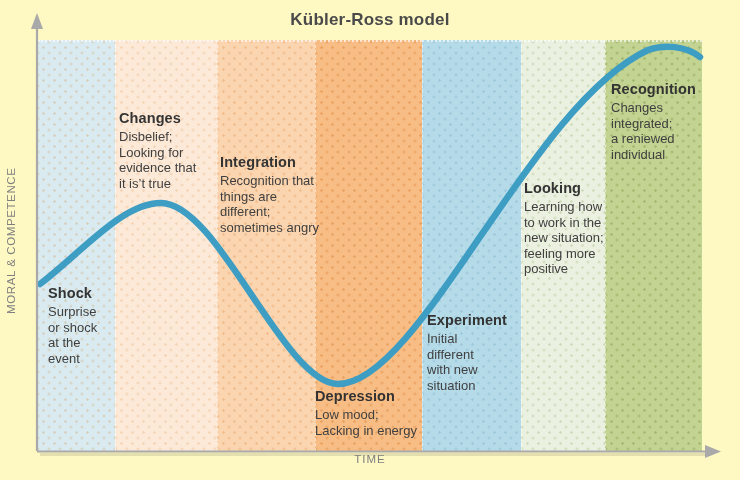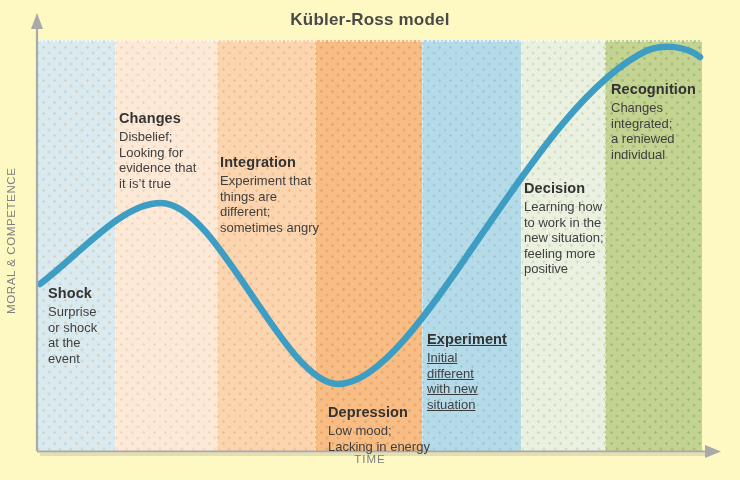--- a/index.html
+++ b/index.html
@@ -42,22 +42,22 @@
   .stage .h{
     font-size:14.5px;font-weight:bold;line-height:18px;color:#333333;
     margin:0 0 2px 0;letter-spacing:.1px;
   }
   .stage .b{
     font-size:13px;line-height:15.5px;white-space:pre-line;color:#3f3f3f;
   }
   .stage.s0{left:48px; top:284px;width:90px;}
   .stage.s1{left:119px;top:109px;width:100px;}
   .stage.s2{left:220px;top:153px;width:110px;}
-  .stage.s3{left:328px;top:387px;width:120px;margin-top:16px;}
-  .stage.s4{left:427px;top:330px;width:100px;text-decoration:underline;}
+  .stage.s3{left:315px;top:387px;width:120px;}
+  .stage.s4{left:427px;top:311px;width:100px;}
   .stage.s5{left:524px;top:179px;width:105px;}
   .stage.s6{left:611px;top:80px; width:100px;}
   
   .x-axis-label{
     position:absolute;left:38px;top:453px;width:664px;text-align:center;
     font-size:11.5px;color:#7f7f7f;letter-spacing:1px;
   }
   .y-axis-label{
     position:absolute;left:5px;top:148px;height:186px;
     writing-mode:vertical-rl;transform:rotate(180deg);
@@ -108,39 +108,39 @@
   </div>
   <div class="stage s1">
     <div class="h">Changes</div>
     <div class="b">Disbelief;
 Looking for
 evidence that
 it is’t true</div>
   </div>
   <div class="stage s2">
     <div class="h">Integration</div>
-    <div class="b">Experiment that
+    <div class="b">Recognition that
 things are
 different;
 sometimes angry</div>
   </div>
   <div class="stage s3">
     <div class="h">Depression</div>
     <div class="b">Low mood;
 Lacking in energy</div>
   </div>
   <div class="stage s4">
     <div class="h">Experiment</div>
     <div class="b">Initial
 different
 with new
 situation</div>
   </div>
   <div class="stage s5">
-    <div class="h">Decision</div>
+    <div class="h">Looking</div>
     <div class="b">Learning how
 to work in the
 new situation;
 feeling more
 positive</div>
   </div>
   <div class="stage s6">
     <div class="h">Recognition</div>
     <div class="b">Changes
 integrated;

